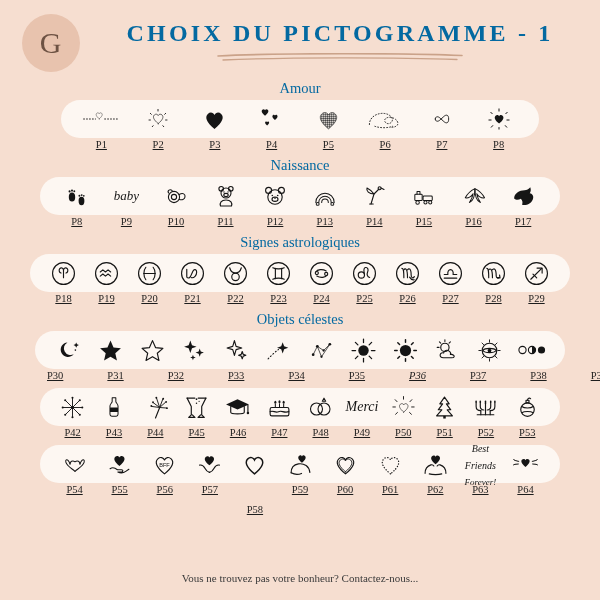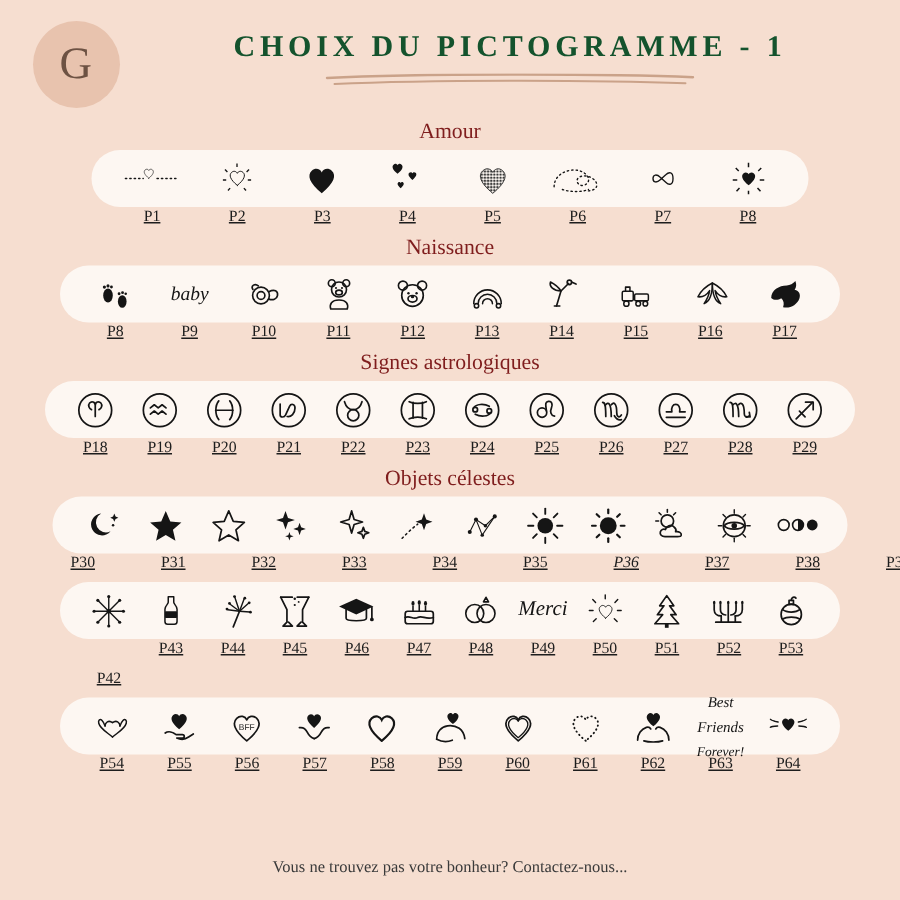--- a/index.html
+++ b/index.html
@@ -38,24 +38,24 @@
   
   .title-wrap {
     position: absolute;
     top: 20px;
     left: 100px;
     width: 480px;
     text-align: center;
   }
   .main-title {
     font-family: "Liberation Serif", serif;
-    font-size: 20px;
+    font-size: 24px;
     font-weight: bold;
     letter-spacing: 3.2px;
-    color: #14532d;
+    color: #0369a1;
     white-space: nowrap;
     text-align: center;
   }
   .title-underline {
     margin: 6px auto 0;
     width: 250px;
     height: 9px;
   }
 
   
@@ -65,21 +65,21 @@
     left: 0;
     width: 600px;
   }
   .section {
     margin-bottom: 7px;
   }
   .section-title {
     text-align: center;
     font-family: "Liberation Serif", serif;
     font-size: 14.5px;
-    color: #7f1d1d;
+    color: #0369a1;
     margin-bottom: 3px;
   }
   .pill-wrap {
     display: flex;
     justify-content: center;
   }
   .pill {
     background: #fdf7f2;
     border-radius: 20px;
     height: 38px;
@@ -739,21 +739,21 @@
               <path d="M6.5 11 C9 13, 15 13, 17.5 11" stroke="#151515" fill="none" stroke-width="1.1" stroke-linecap="round" stroke-linejoin="round"></path>
               <path d="M6.5 17 C9 15.4, 15 15.4, 17.5 17" stroke="#151515" fill="none" stroke-width="1.1" stroke-linecap="round" stroke-linejoin="round"></path>
               <rect x="10.6" y="5" width="2.8" height="2.6" stroke="#151515" fill="none" stroke-width="1.1" stroke-linecap="round" stroke-linejoin="round"></rect>
               <path d="M12 5 C12 3, 14 2.4, 15 3.6" stroke="#151515" fill="none" stroke-width="1.1" stroke-linecap="round" stroke-linejoin="round"></path>
             </svg>
           </div>
         </div>
       </div>
       <div class="pill-wrap">
         <div class="labels" style="width: 520px; margin: 1px auto 0px;">
-          <div class="label" style="flex: 1 1 0px; margin-top: 20px;">P42</div>
+          <div class="label" style="flex: 1 1 0px;">P42</div>
           <div class="label" style="flex: 1 1 0px;">P43</div>
           <div class="label" style="flex: 1 1 0px;">P44</div>
           <div class="label" style="flex: 1 1 0px;">P45</div>
           <div class="label" style="flex: 1 1 0px;">P46</div>
           <div class="label" style="flex: 1 1 0px;">P47</div>
           <div class="label" style="flex: 1 1 0px;">P48</div>
           <div class="label" style="flex: 1 1 0px;">P49</div>
           <div class="label" style="flex: 1 1 0px;">P50</div>
           <div class="label" style="flex: 1 1 0px;">P51</div>
           <div class="label" style="flex: 1 1 0px;">P52</div>
@@ -836,21 +836,21 @@
             </svg>
           </div>
         </div>
       </div>
       <div class="pill-wrap">
         <div class="labels" style="width: 520px; margin: 1px auto 0px;">
           <div class="label" style="flex: 1 1 0px;">P54</div>
           <div class="label" style="flex: 1 1 0px;">P55</div>
           <div class="label" style="flex: 1 1 0px;">P56</div>
           <div class="label" style="flex: 1 1 0px;">P57</div>
-          <div class="label" style="flex: 1 1 0px;">P58</div>
+          <div class="label" style="flex: 1 1 0px; margin-top: 20px;">P58</div>
           <div class="label" style="flex: 1 1 0px;">P59</div>
           <div class="label" style="flex: 1 1 0px;">P60</div>
           <div class="label" style="flex: 1 1 0px;">P61</div>
           <div class="label" style="flex: 1 1 0px;">P62</div>
           <div class="label" style="flex: 1 1 0px;">P63</div>
           <div class="label" style="flex: 1 1 0px;">P64</div>
         </div>
       </div>
     </div>
   </div>

